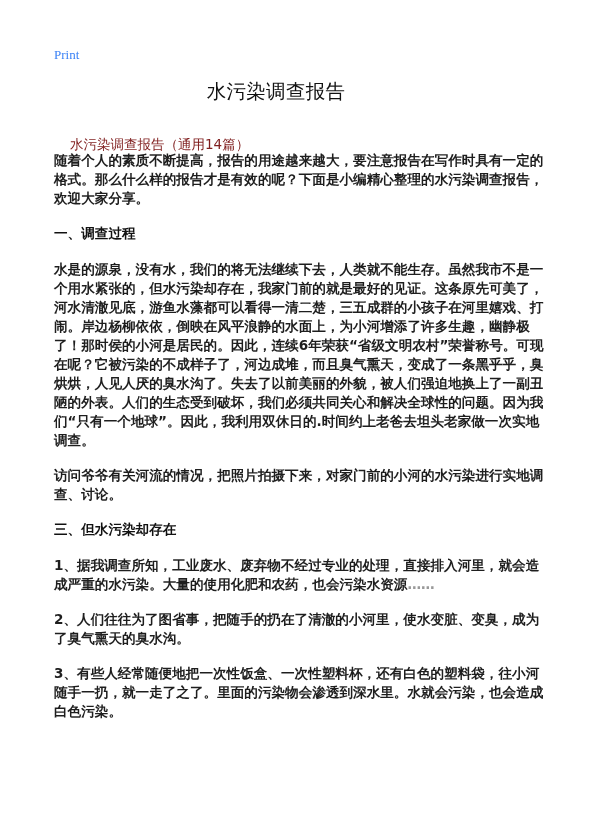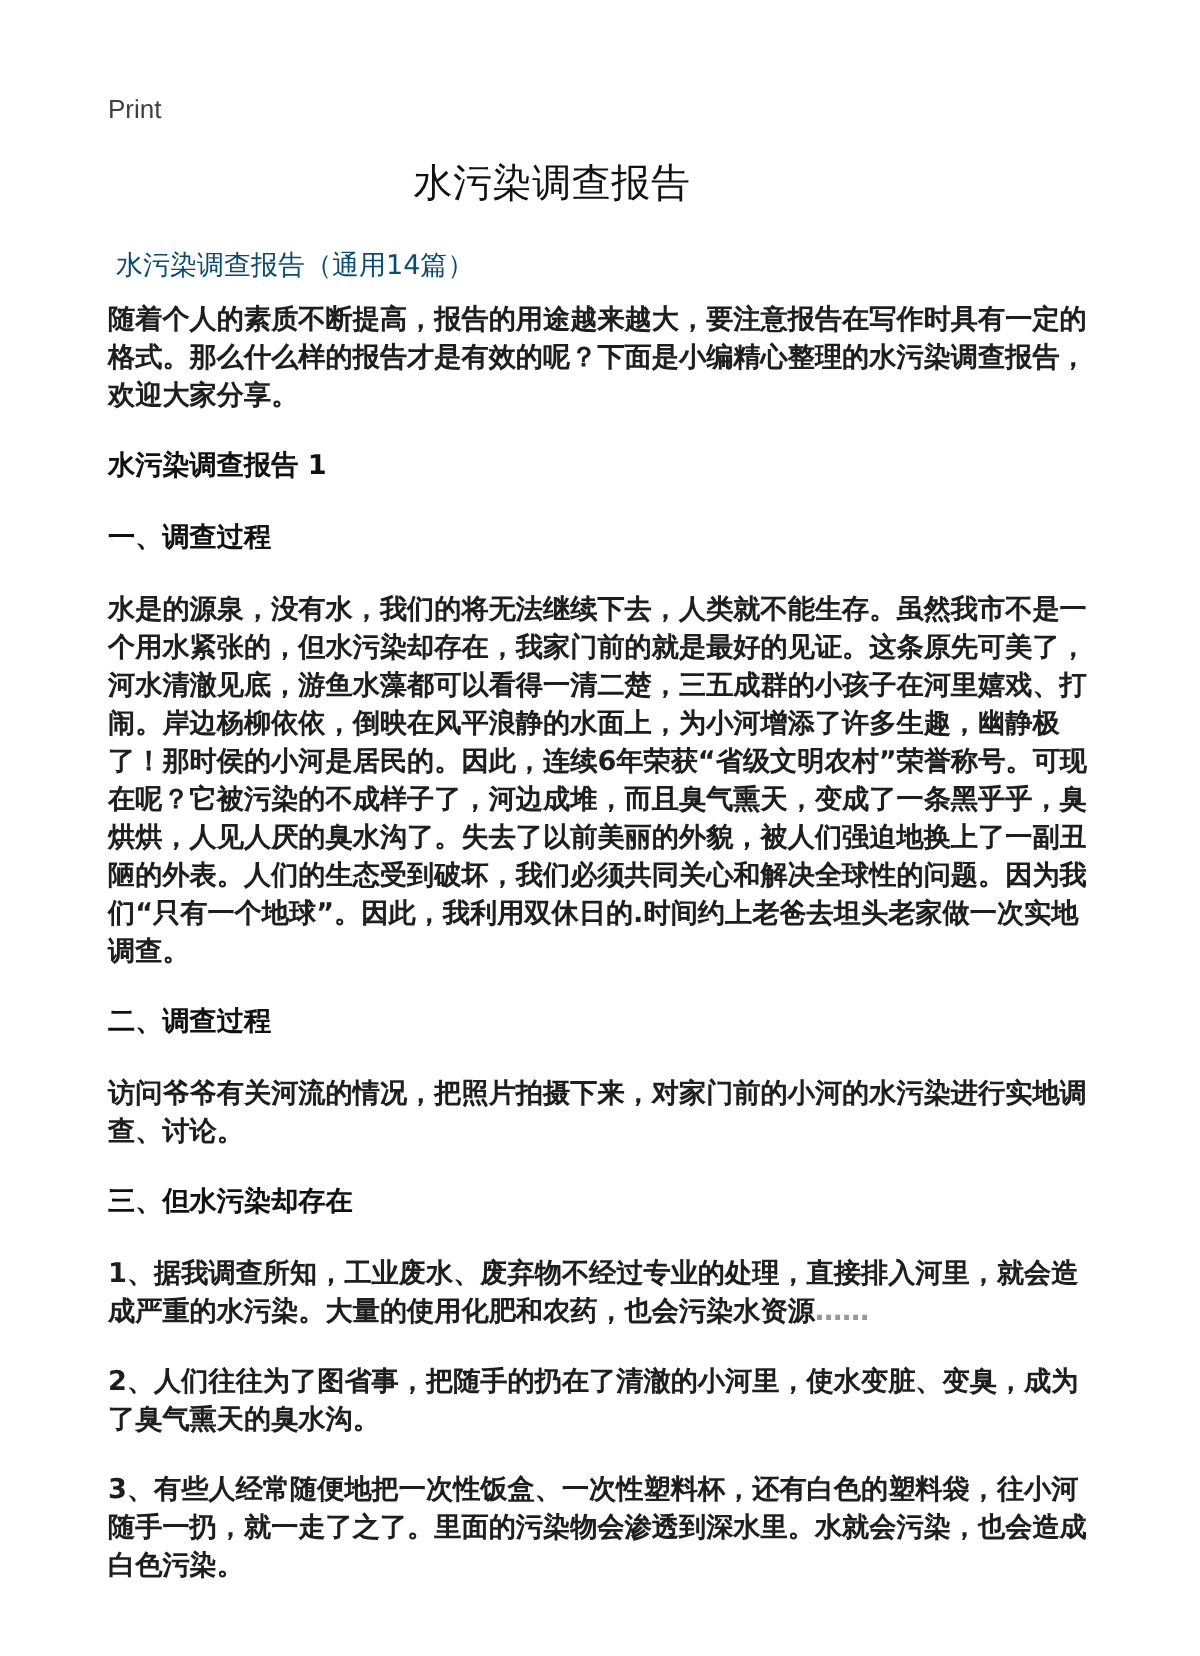--- a/index.html
+++ b/index.html
@@ -12,43 +12,43 @@
       height: 828px;
       position: relative;
       overflow: hidden;
       color: #1a1a1a;
       font-family: "DejaVu Sans", "Liberation Sans", sans-serif;
     }
     .print-label {
       position: absolute;
       left: 54px;
       top: 47px;
-      font-family: Liberation Sans, sans-serif;
+      font-family: Liberation Serif, serif;
       font-size: 13px;
-      color: #404040;
+      color: #3b82f6;
     }
     .doc-title {
       position: absolute;
       left: 0;
       width: 552px;
       top: 78px;
       text-align: center;
       font-size: 19.5px;
       letter-spacing: 0.3px;
       color: #111;
       font-weight: normal;
       margin: 0;
     }
     .doc-subtitle {
       position: absolute;
       left: 54px;
       top: 120px;
       font-size: 13.5px;
-      color: #0c4a6e;
-      margin: 4px;
+      color: #7f1d1d;
+      margin: 16px;
       text-align: right;
     }
     .flow {
       position: absolute;
       left: 54px;
       top: 151px;
       width: 494px;
     }
     .para {
       margin: 0 0 16px 0;
@@ -75,25 +75,23 @@
 
 <div class="print-label">Print</div>
 
 <h1 class="doc-title">水污染调查报告</h1>
 
 <p class="doc-subtitle">水污染调查报告（通用14篇）</p>
 
 <div class="flow">
   <p class="para">随着个人的素质不断提高，报告的用途越来越大，要注意报告在写作时具有一定的格式。那么什么样的报告才是有效的呢？下面是小编精心整理的水污染调查报告，欢迎大家分享。</p>
 
-  <p class="heading">水污染调查报告 1</p>
 
   <p class="heading">一、调查过程</p>
   <p class="para">水是的源泉，没有水，我们的将无法继续下去，人类就不能生存。虽然我市不是一个用水紧张的，但水污染却存在，我家门前的就是最好的见证。这条原先可美了，河水清澈见底，游鱼水藻都可以看得一清二楚，三五成群的小孩子在河里嬉戏、打闹。岸边杨柳依依，倒映在风平浪静的水面上，为小河增添了许多生趣，幽静极了！那时侯的小河是居民的。因此，连续6年荣获“省级文明农村”荣誉称号。可现在呢？它被污染的不成样子了，河边成堆，而且臭气熏天，变成了一条黑乎乎，臭烘烘，人见人厌的臭水沟了。失去了以前美丽的外貌，被人们强迫地换上了一副丑陋的外表。人们的生态受到破坏，我们必须共同关心和解决全球性的问题。因为我们“只有一个地球”。因此，我利用双休日的.时间约上老爸去坦头老家做一次实地调查。</p>
 
-  <p class="heading">二、调查过程</p>
   <p class="para">访问爷爷有关河流的情况，把照片拍摄下来，对家门前的小河的水污染进行实地调查、讨论。</p>
 
   <p class="heading">三、但水污染却存在</p>
   <p class="para"><span>1、据我调查所知，工业废水、废弃物不经过专业的处理，直接排入河里，就会造成严重的水污染。大量的使用化肥和农药，也会污染水资源</span><span class="ellipsis">……</span></p>
   <p class="para">2、人们往往为了图省事，把随手的扔在了清澈的小河里，使水变脏、变臭，成为了臭气熏天的臭水沟。</p>
   <p class="para">3、有些人经常随便地把一次性饭盒、一次性塑料杯，还有白色的塑料袋，往小河随手一扔，就一走了之了。里面的污染物会渗透到深水里。水就会污染，也会造成白色污染。</p>
 </div>
 
 </body></html>

